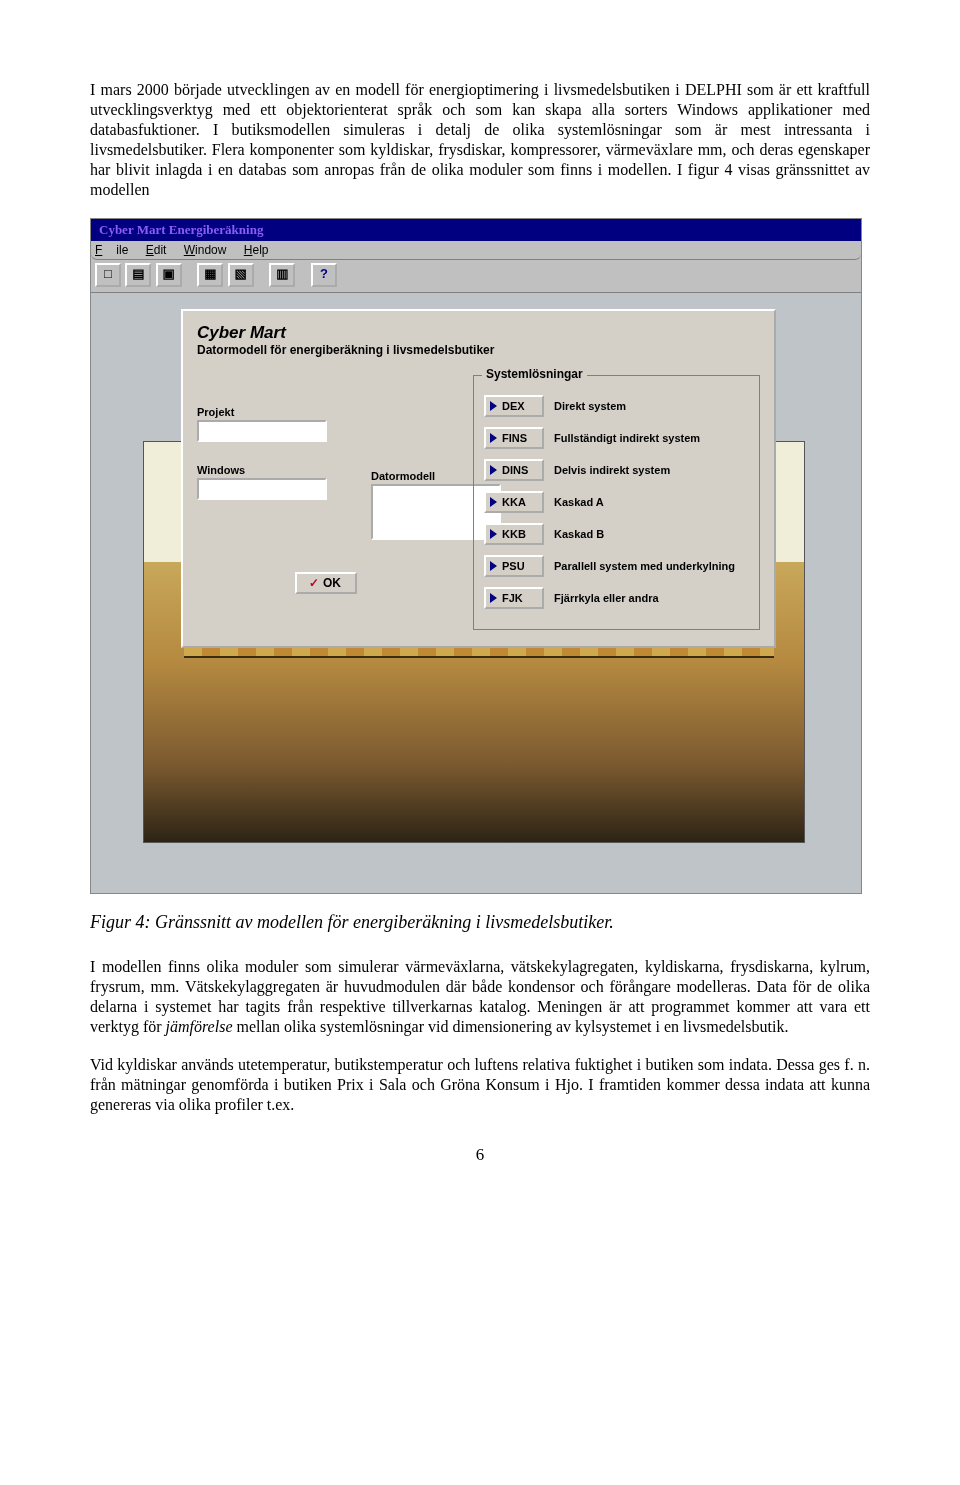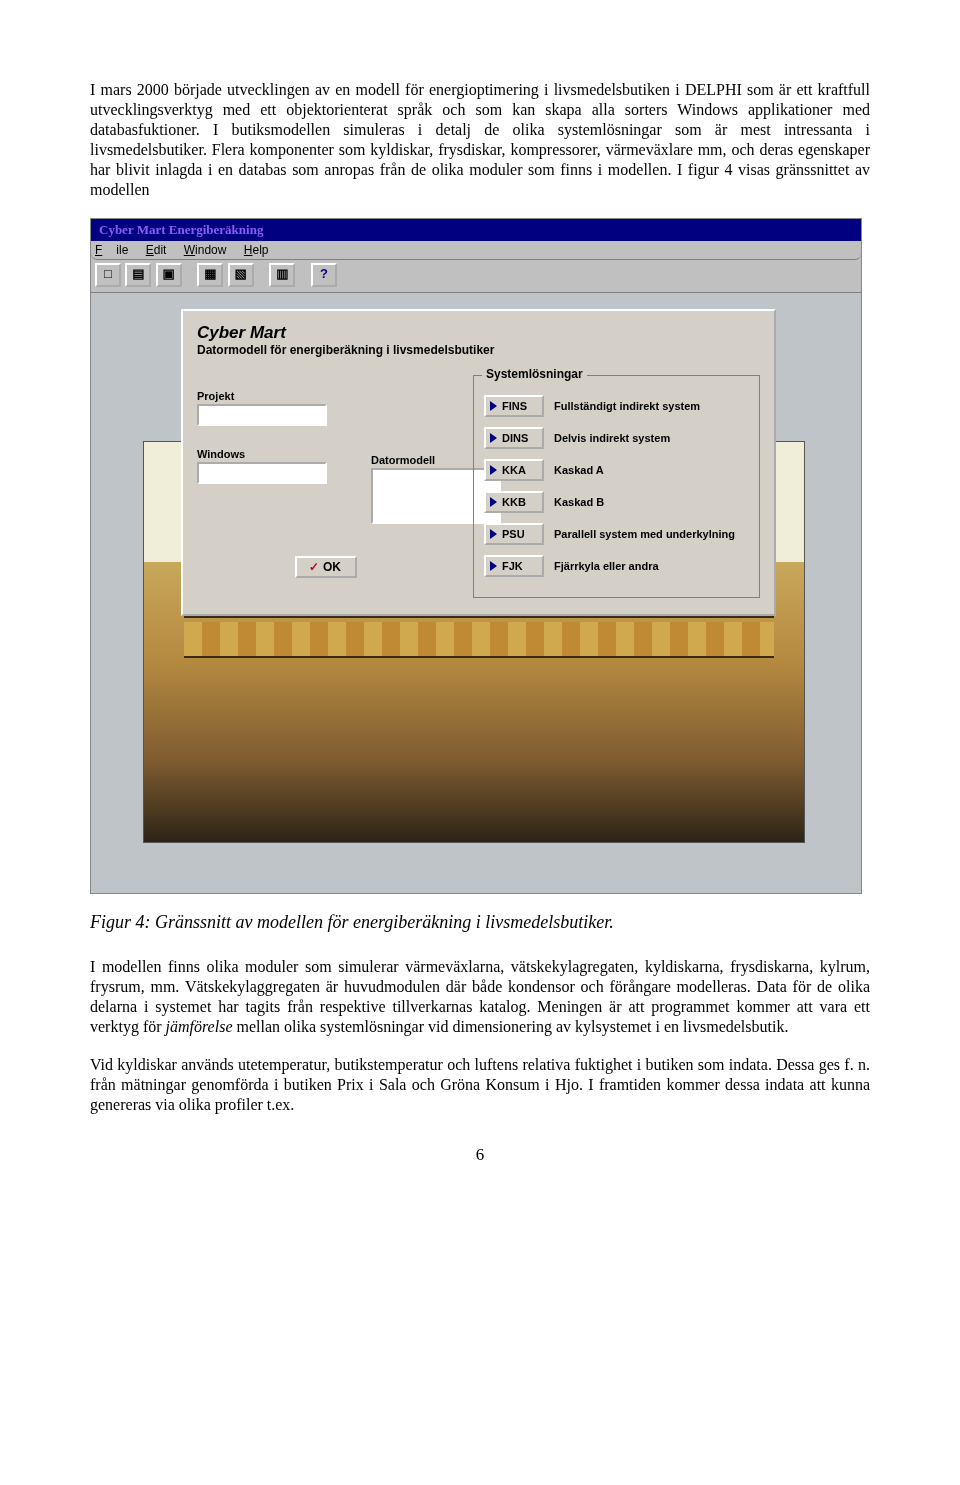--- a/index.html
+++ b/index.html
@@ -287,20 +287,27 @@
               </span>
             </div>
           </div>
           <div class="form-right">
             <div class="group-box">
               <span class="legend">Systemlösningar</span>
               <div id="sys-rows">
                   <div class="sys-row">
                     <div class="sys-btn">
                       <div class="tri"></div>
+                      <span>DEX</span>
+                    </div>
+                    <div class="sys-label">Direkt system</div>
+                  </div>
+                  <div class="sys-row">
+                    <div class="sys-btn">
+                      <div class="tri"></div>
                       <span>FINS</span>
                     </div>
                     <div class="sys-label">Fullständigt indirekt system</div>
                   </div>
                   <div class="sys-row">
                     <div class="sys-btn">
                       <div class="tri"></div>
                       <span>DINS</span>
                     </div>
                     <div class="sys-label">Delvis indirekt system</div>

